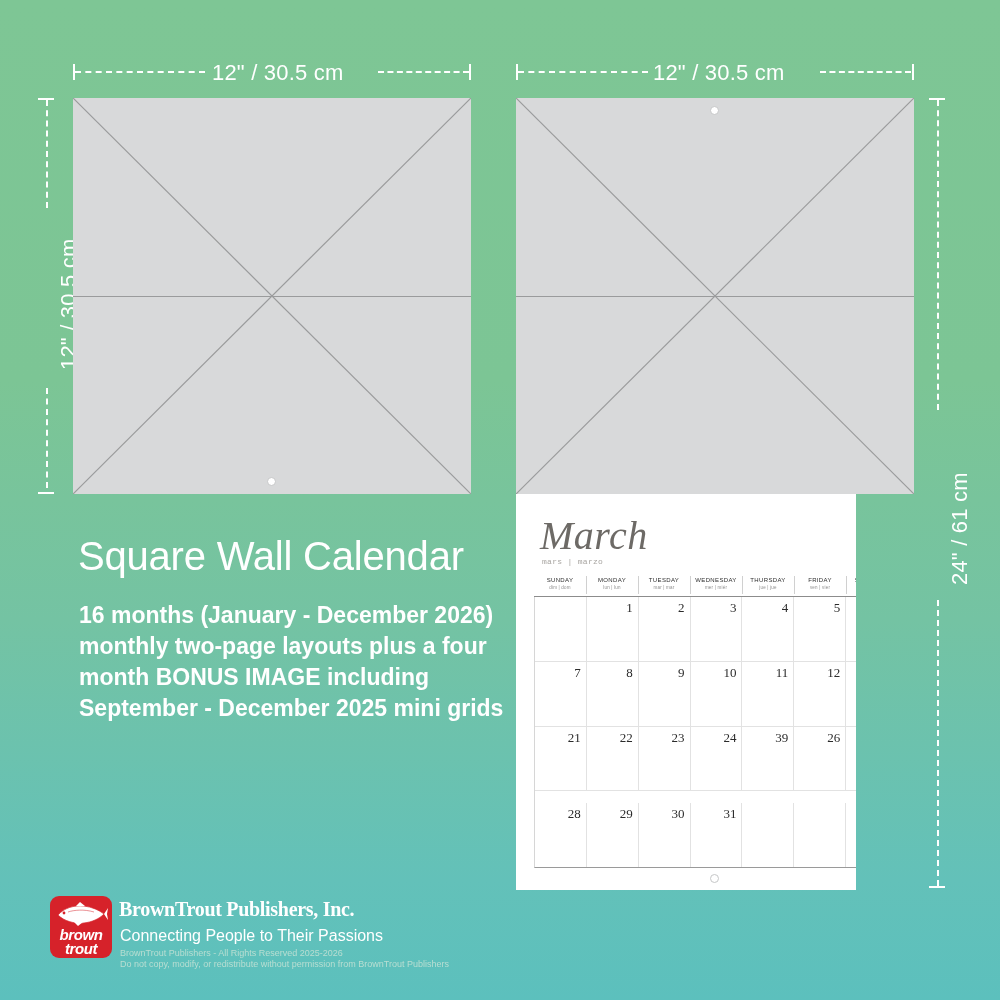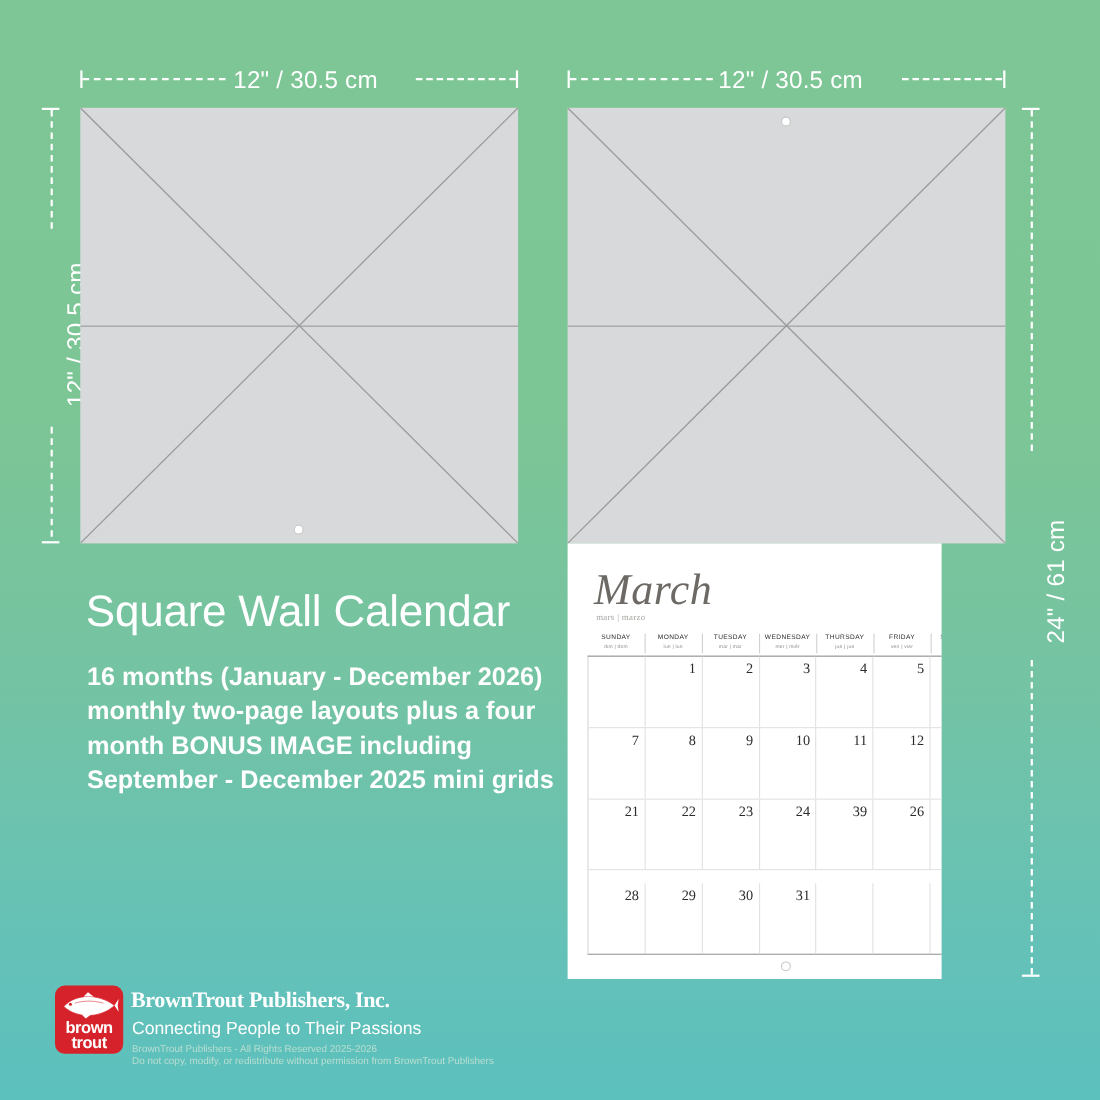--- a/index.html
+++ b/index.html
@@ -142,21 +142,21 @@
     font-size: 40px;
     font-style: italic;
     color: #6d6a66;
     letter-spacing: 0.5px;
     line-height: 1;
   }
   #cal-month-sub {
     position: absolute;
     left: 26px;
     top: 63px;
-    font-family: Liberation Serif, serif;
+    font-family: Liberation Mono, monospace;
     font-size: 8px;
     color: #a8a5a1;
     letter-spacing: 0.3px;
   }
   #cal-grid {
     position: absolute;
     left: 18px;
     top: 80px;
     width: 364px;
     height: 294px;
@@ -229,20 +229,21 @@
   
   #logo-box {
     position: absolute;
     left: 50px;
     top: 896px;
     width: 62px;
     height: 62px;
     background: #d6222a;
     border-radius: 9px;
     overflow: hidden;
+    font-style: italic;
   }
   #logo-fish {
     position: absolute;
     left: 4px;
     top: 5px;
     width: 54px;
     height: 26px;
   }
   #logo-word1, #logo-word2 {
     position: absolute;

